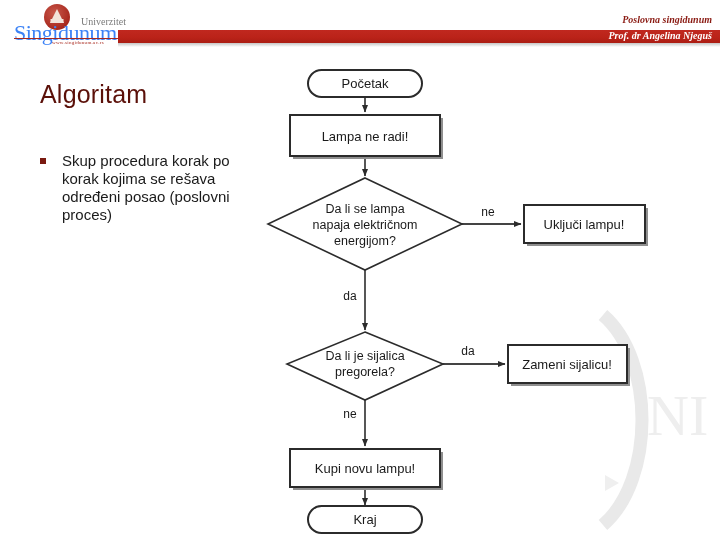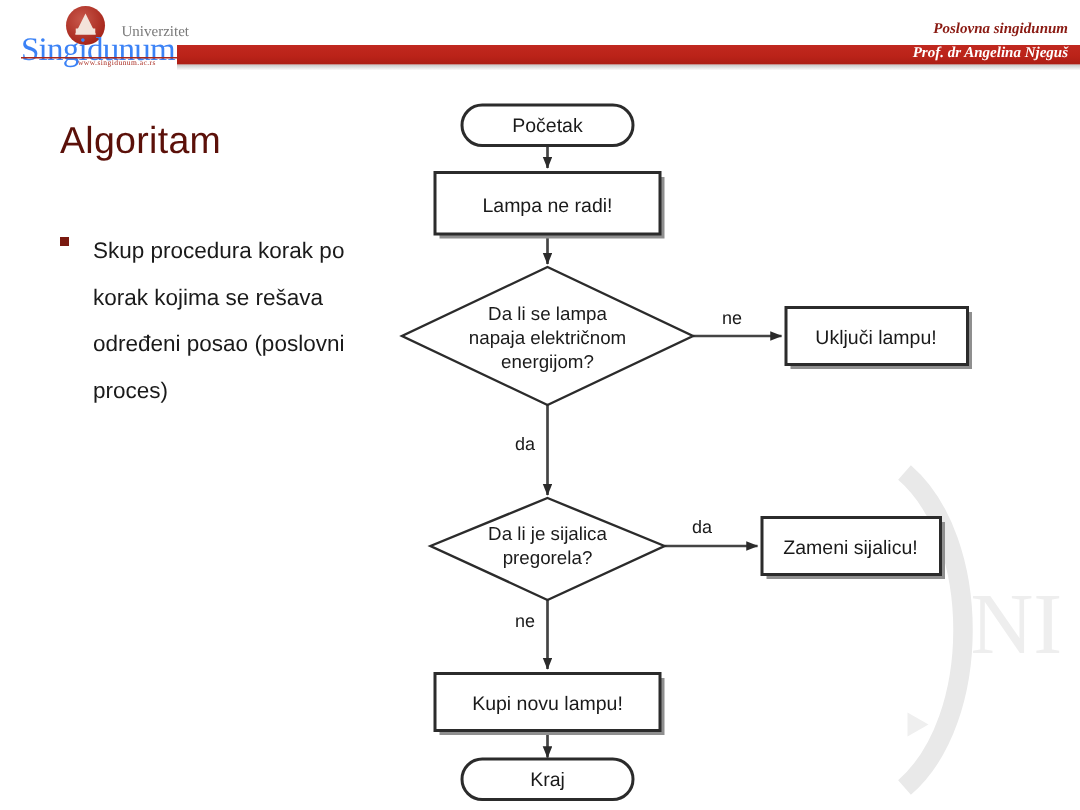--- a/index.html
+++ b/index.html
@@ -72,21 +72,21 @@
   
   .slide-title {
     position:absolute; left:40px; top:80px;
     font-size:25px; color:#5b1009; letter-spacing:.2px;
   }
   .bullet-row { position:absolute; left:40px; top:152px; width:200px; }
   .bullet-mark {
     position:absolute; left:0; top:6px; width:6px; height:6px; background:#7a1a10;
   }
   .bullet-text {
-    margin-left:22px; font-size:15px; line-height:31px; color:#1a1a1a;
+    margin-left:22px; font-size:15px; line-height:18px; color:#1a1a1a;
   }
 
   
   .flow { position:absolute; left:0; top:0; width:720px; height:540px; }
   .wm { position:absolute; left:585px; top:305px; width:135px; height:230px; }
 
   svg { display:block; }
   .nodebox { fill:#ffffff; stroke:#2b2b2b; stroke-width:2; }
   .nodebox-sh { fill:#8f8f8f; }
   .diamond { fill:#ffffff; stroke:#2b2b2b; stroke-width:1.6; }

